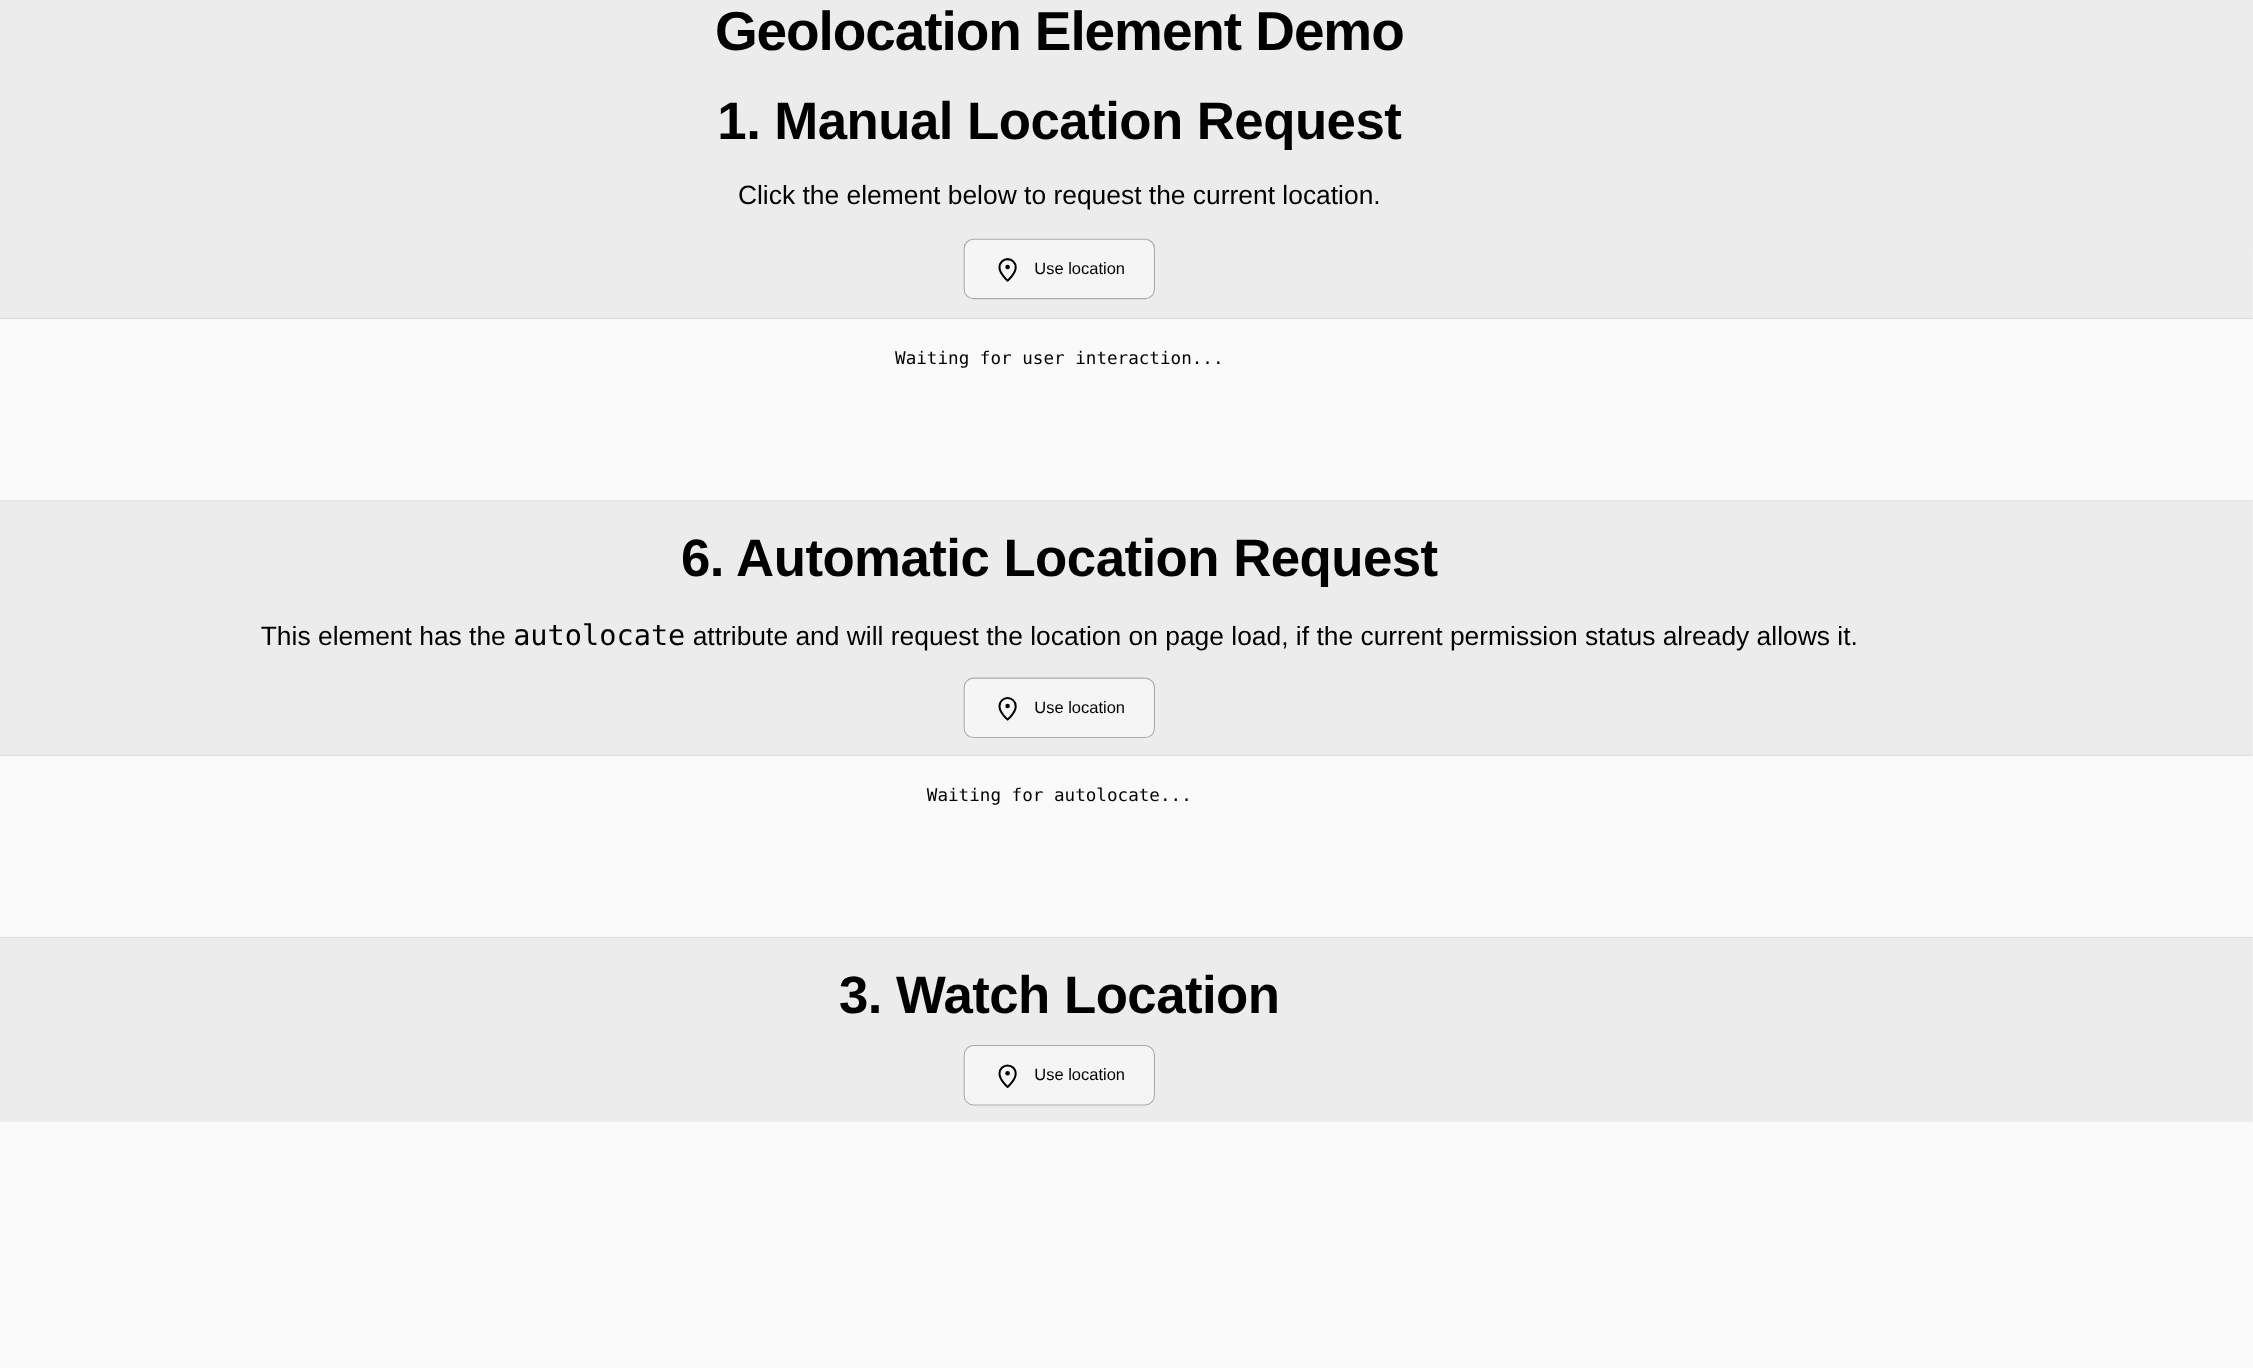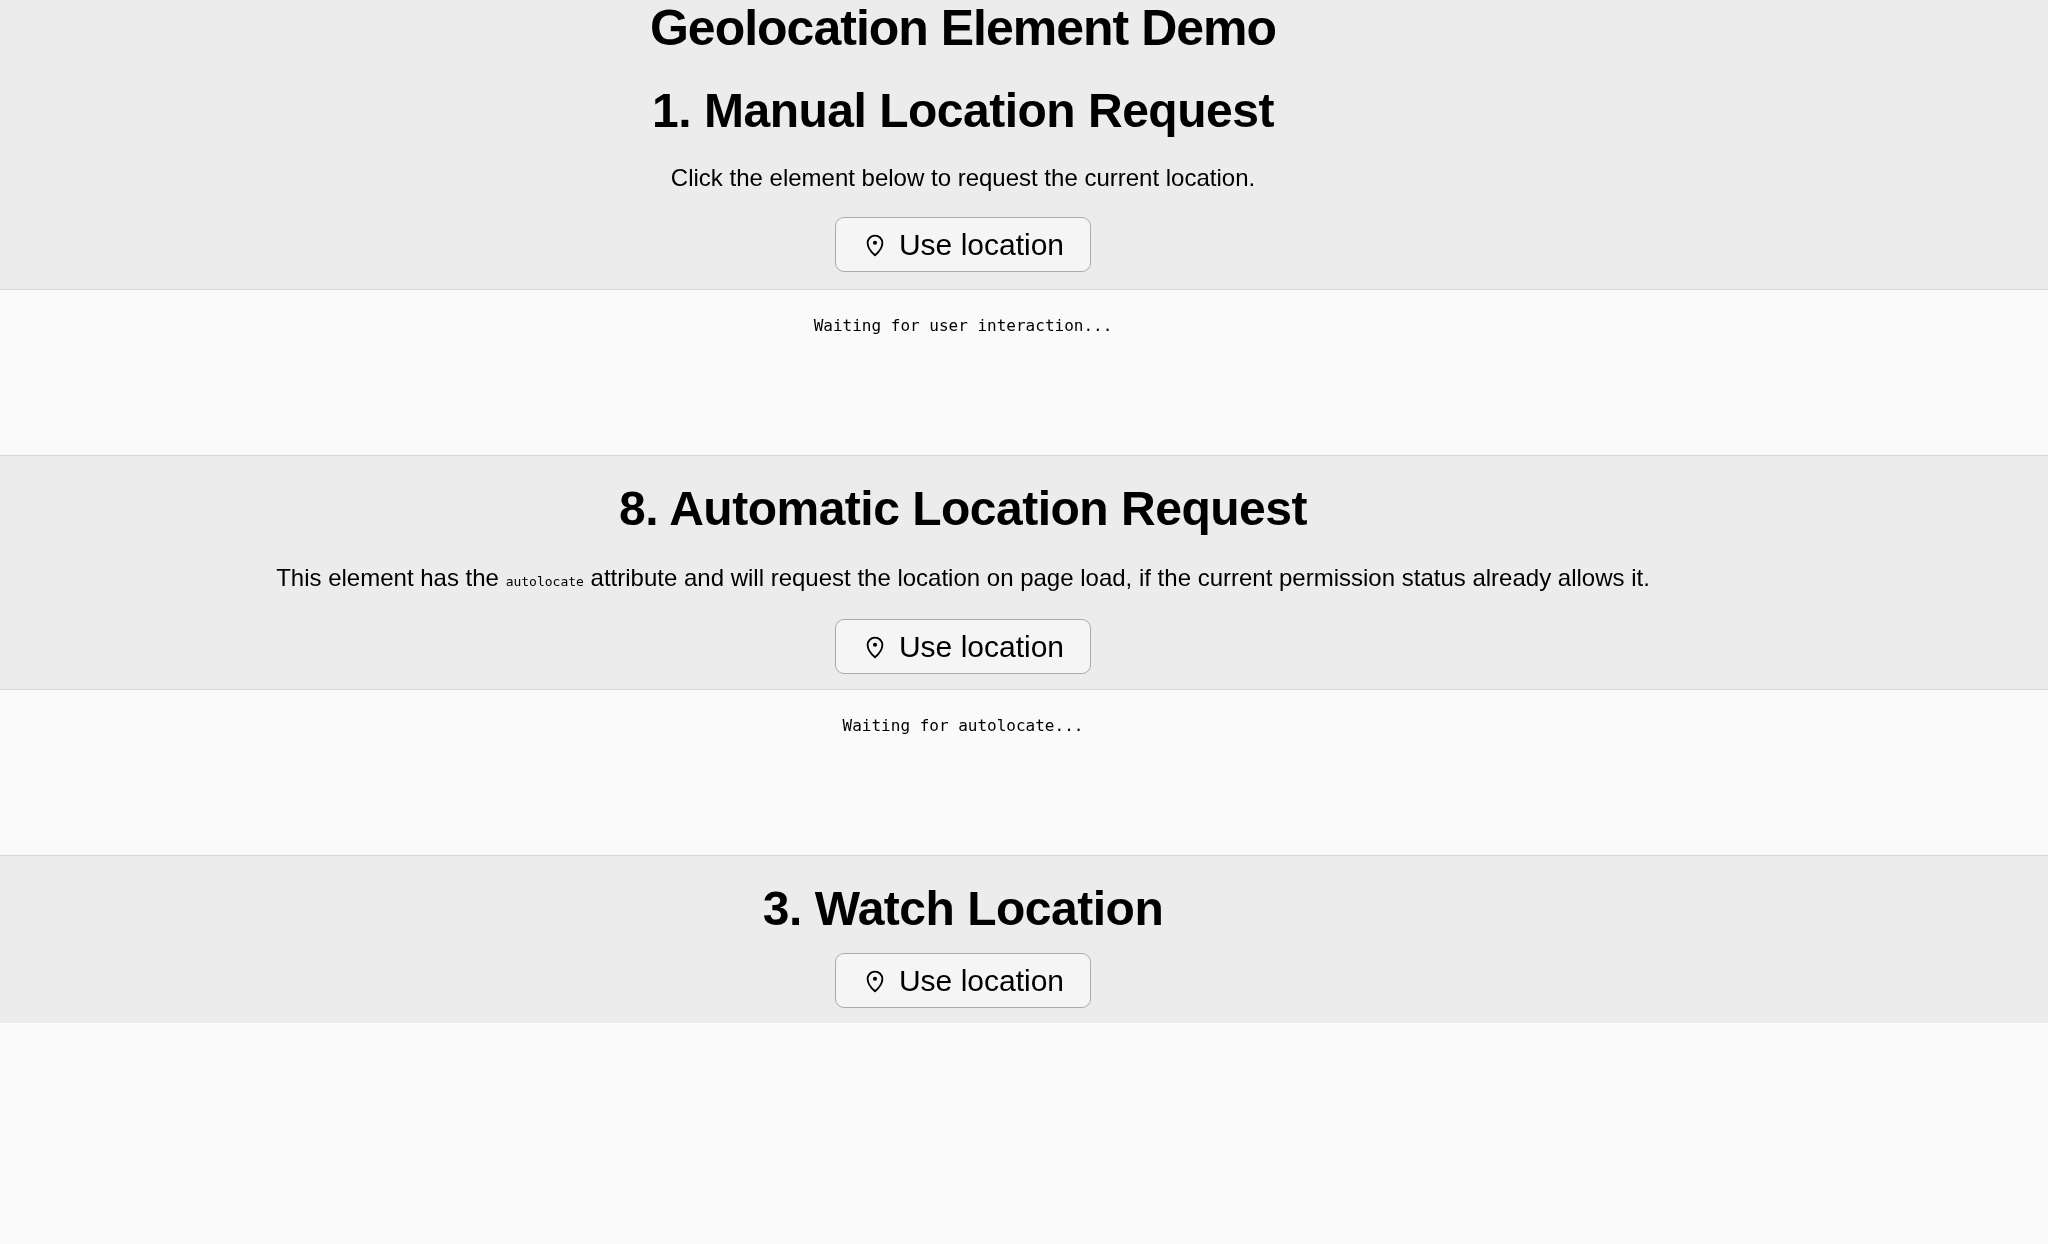--- a/index.html
+++ b/index.html
@@ -42,34 +42,34 @@
 
   p.section-desc {
     font-size: 24px;
     line-height: 32px;
     margin: 28px 0 0 0;
   }
   .sec-2 p.section-desc, .sec-3 p.section-desc { margin-top: 30px; }
 
   code.inline-code {
     font-family: "DejaVu Sans Mono", "Liberation Mono", monospace;
-    font-size: 13px;
+    font-size: 26px;
   }
 
   .btn-row { margin-top: 23px; }
   .sec-2 .btn-row, .sec-3 .btn-row { margin-top: 21px; }
 
   button.use-location {
     display: inline-flex;
     align-items: center;
     gap: 11px;
     height: 55px;
     padding: 0 26px;
     font-family: "Liberation Sans", "DejaVu Sans", sans-serif;
-    font-size: 30px;
+    font-size: 15px;
     color: #000;
     background: #f5f5f5;
     border: 1.5px solid #ababab;
     border-radius: 9px;
     cursor: pointer;
   }
   button.use-location svg { display: block; }
 
   .status-area {
     background: #fafafa;
@@ -115,21 +115,21 @@
   </div>
 
   <div class="status-area">
     <div class="inner">
       <p class="status-text">Waiting for user interaction...</p>
     </div>
   </div>
 
   <div class="demo-section sec-2">
     <div class="inner">
-      <h2 class="section-heading">8. Automatic Location Request</h2>
+      <h2 class="section-heading">6. Automatic Location Request</h2>
       <p class="section-desc"><span>This element has the </span><code class="inline-code">autolocate</code><span> attribute and will request the location on page load, if the current permission status already allows it.</span></p>
       <div class="btn-row">
         <button class="use-location">
           <span>
             <svg width="26" height="26" viewBox="0 0 24 24">
               <path d="M12 21.4 C 12 21.4 5.2 15.6 5.2 10.1 A 6.8 6.8 0 0 1 18.8 10.1 C 18.8 15.6 12 21.4 12 21.4 Z" fill="none" stroke="#000" stroke-width="1.7" stroke-linejoin="round"></path>
               <circle cx="12" cy="9.9" r="1.9" fill="#000"></circle>
             </svg>
           </span>
           <span>Use location</span>

